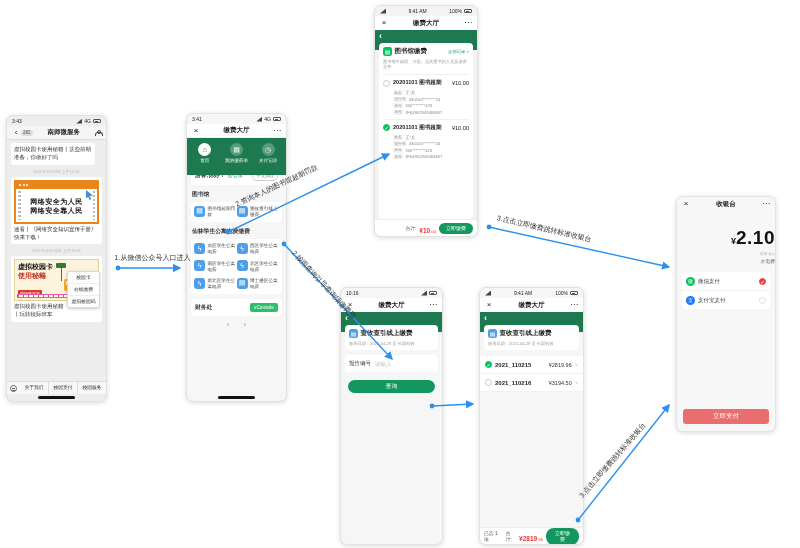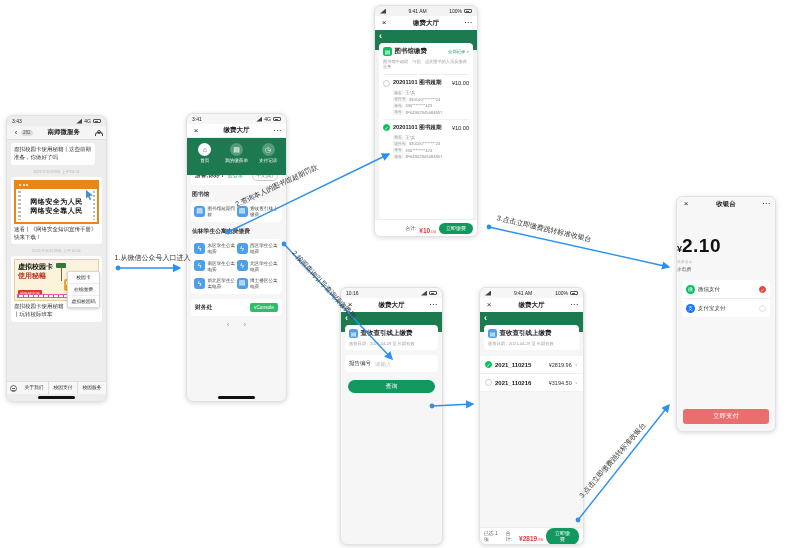--- a/index.html
+++ b/index.html
@@ -129,21 +129,21 @@
   #phone5 { left:479px; top:287px; width:105px; height:258px; background:#f6f6f6; }
   .rows { margin-top:6px; background:#fff; flex:0 0 auto; }
   .rrow { display:flex; align-items:center; gap:3px; padding:5px; border-bottom:.5px solid #f0f0f0; }
   .rrow .rid { font-size:6px; font-weight:bold; color:#222; flex:1; }
   .rrow .ramt { font-size:5.5px; color:#333; }
   .chev { font-size:4.5px; color:#bbb; }
 
   
   #phone6 { left:676px; top:196px; width:100px; height:236px; background:#f7f7f7; }
   #phone6 .navbar { background:#f7f7f7; }
-  .amount-wrap { text-align:left; margin-top:24px; }
+  .amount-wrap { text-align:right; margin-top:16px; }
   .cur { font-size:9px; font-weight:bold; color:#111; }
   .amt { font-size:19px; font-weight:bold; color:#111; letter-spacing:.5px; }
   .amt-sub1 { font-size:3.8px; color:#c0c0c0; margin-top:2px; }
   .amt-sub2 { font-size:4.8px; color:#666; margin-top:2px; }
   .methods { background:#fff; border-radius:4px; margin:8px 5px 0; }
   .mrow { display:flex; align-items:center; gap:3px; padding:4.5px 4px; border-bottom:.5px solid #f0f0f0; }
   .mrow:last-child { border-bottom:none; }
   .mico { width:9px; height:9px; border-radius:50%; color:#fff; font-size:5px; display:flex; align-items:center; justify-content:center; flex:0 0 auto; }
   .mico.wechat { background:#07c160; } .mico.alipay { background:#1677ff; }
   .mname { font-size:5.5px; color:#333; flex:1; }

